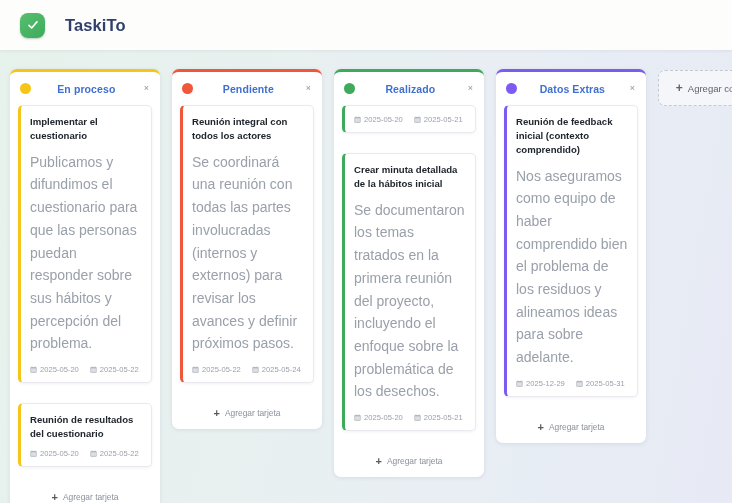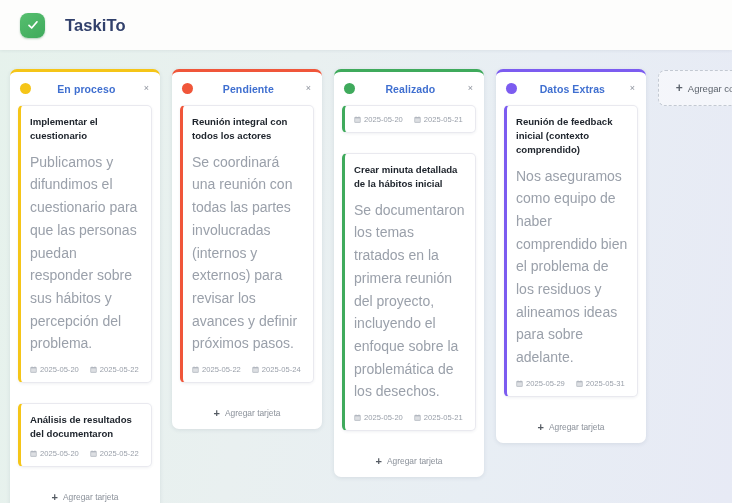--- a/index.html
+++ b/index.html
@@ -212,21 +212,21 @@
                 <rect x="0.5" y="1.5" width="9" height="8" rx="1" fill="#b3b8c0"></rect>
                 <rect x="1.6" y="3.4" width="6.8" height="5" fill="#ffffff" opacity="0.55"></rect>
                 <rect x="2.4" y="0.3" width="1" height="2" rx="0.4" fill="#b3b8c0"></rect>
                 <rect x="6.6" y="0.3" width="1" height="2" rx="0.4" fill="#b3b8c0"></rect>
               </svg>
               <span>2025-05-22</span>
             </span>
           </div>
         </div>
         <div class="card" style="border-left-color:#f5c518">
-          <div class="card-title">Análisis de resultados del documentaron</div>
+          <div class="card-title">Reunión de resultados del cuestionario</div>
           <div class="card-dates">
             <span class="date-chip">
               <svg width="7" height="7" viewBox="0 0 10 10">
                 <rect x="0.5" y="1.5" width="9" height="8" rx="1" fill="#b3b8c0"></rect>
                 <rect x="1.6" y="3.4" width="6.8" height="5" fill="#ffffff" opacity="0.55"></rect>
                 <rect x="2.4" y="0.3" width="1" height="2" rx="0.4" fill="#b3b8c0"></rect>
                 <rect x="6.6" y="0.3" width="1" height="2" rx="0.4" fill="#b3b8c0"></rect>
               </svg>
               <span>2025-05-20</span>
             </span>
@@ -354,21 +354,21 @@
           <div class="card-title">Reunión de feedback inicial (contexto comprendido)</div>
           <div class="card-desc">Nos aseguramos como equipo de haber comprendido bien el problema de los residuos y alineamos ideas para sobre adelante.</div>
           <div class="card-dates">
             <span class="date-chip">
               <svg width="7" height="7" viewBox="0 0 10 10">
                 <rect x="0.5" y="1.5" width="9" height="8" rx="1" fill="#b3b8c0"></rect>
                 <rect x="1.6" y="3.4" width="6.8" height="5" fill="#ffffff" opacity="0.55"></rect>
                 <rect x="2.4" y="0.3" width="1" height="2" rx="0.4" fill="#b3b8c0"></rect>
                 <rect x="6.6" y="0.3" width="1" height="2" rx="0.4" fill="#b3b8c0"></rect>
               </svg>
-              <span>2025-05-29</span>
+              <span>2025-12-29</span>
             </span>
             <span class="date-chip">
               <svg width="7" height="7" viewBox="0 0 10 10">
                 <rect x="0.5" y="1.5" width="9" height="8" rx="1" fill="#b3b8c0"></rect>
                 <rect x="1.6" y="3.4" width="6.8" height="5" fill="#ffffff" opacity="0.55"></rect>
                 <rect x="2.4" y="0.3" width="1" height="2" rx="0.4" fill="#b3b8c0"></rect>
                 <rect x="6.6" y="0.3" width="1" height="2" rx="0.4" fill="#b3b8c0"></rect>
               </svg>
               <span>2025-05-31</span>
             </span>

